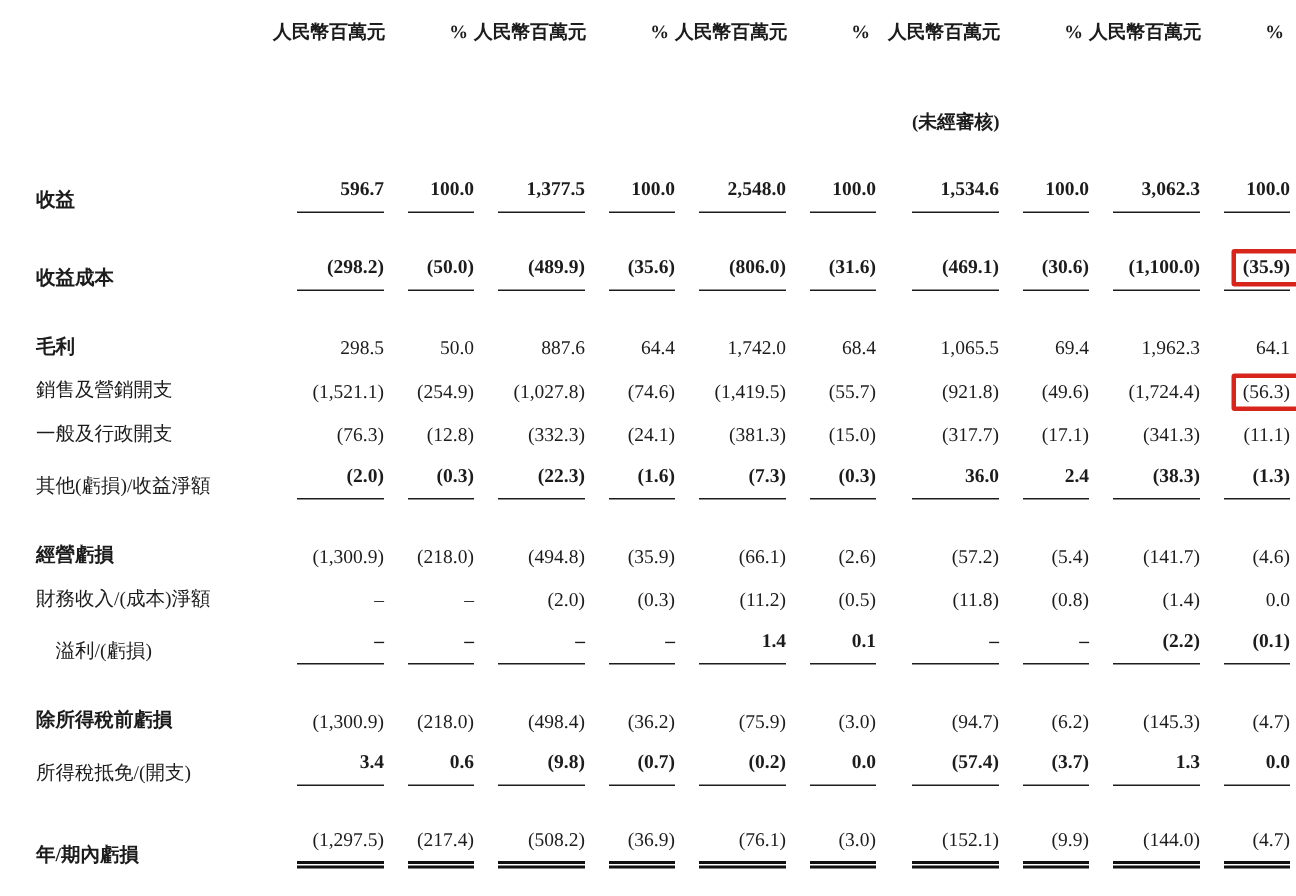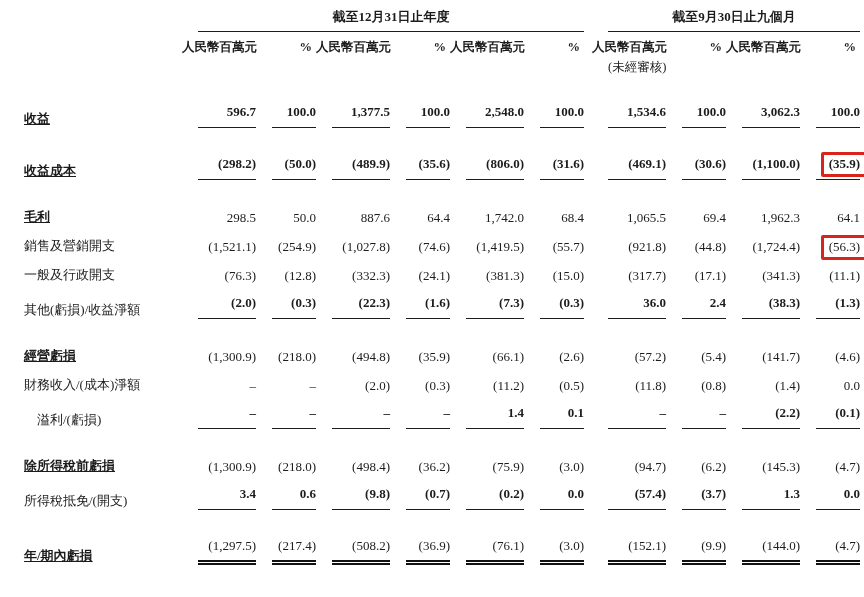--- a/index.html
+++ b/index.html
@@ -42,32 +42,33 @@
     display: flex;
     justify-content: space-between;
     align-items: center;
     font-weight: bold;
     font-size: 12.5px;
     padding-top: 7px;
     white-space: nowrap;
   }
   .units .pct { padding-right: 4px; }
   .note {
-    font-weight: normal;
+    font-weight: bold;
     font-size: 12.5px;
     margin-left: 16px;
     padding-top: 3px;
     white-space: nowrap;
+    margin-top: 40px;
   }
 
   
   tr.data td { padding-top: 11px; }
   tr.gap td  { padding-top: 28px; }
   .lbl { font-size: 13px; white-space: nowrap; }
-  .lbl.bold { font-weight: bold; text-decoration: underline; }
+  .lbl.bold { font-weight: bold; }
   .lbl.indent { padding-left: 13px; }
   .num { text-align: right; font-size: 13px; }
   .seg {
     display: block;
     margin-left: 16px;
     text-align: right;
     white-space: nowrap;
   }
   td.r1 .seg { border-bottom: 1.4px solid #1c1c1c; padding-bottom: 7px; font-weight: bold; }
   td.r2 .seg { border-bottom: 5px double #111111; padding-bottom: 6px; }
@@ -94,30 +95,20 @@
         <col style="width: 60px;">
         <col style="width: 74px;">
         <col style="width: 60px;">
         <col style="width: 8px;">
         <col style="width: 74px;">
         <col style="width: 60px;">
         <col style="width: 74px;">
         <col style="width: 60px;">
       </colgroup>
       <thead>
-        <tr>
-          <th></th>
-          <th colspan="6">
-            <div class="grp-line">截至12月31日止年度</div>
-          </th>
-          <th></th>
-          <th colspan="4">
-            <div class="grp-line">截至9月30日止九個月</div>
-          </th>
-        </tr>
         <tr>
           <th></th>
           <th colspan="2">
             <div class="units">
               <span>人民幣百萬元</span>
               <span class="pct">%</span>
             </div>
           </th>
           <th colspan="2">
             <div class="units">
@@ -268,21 +259,21 @@
             <div class="seg">(1,419.5)</div>
           </td>
           <td class="num">
             <div class="seg">(55.7)</div>
           </td>
           <td></td>
           <td class="num">
             <div class="seg">(921.8)</div>
           </td>
           <td class="num">
-            <div class="seg">(44.8)</div>
+            <div class="seg">(49.6)</div>
           </td>
           <td class="num">
             <div class="seg">(1,724.4)</div>
           </td>
           <td class="num">
             <div class="seg"><span class="hl">(56.3)</span></div>
           </td>
         </tr>
         <tr class="data">
           <td class="lbl">一般及行政開支</td>

